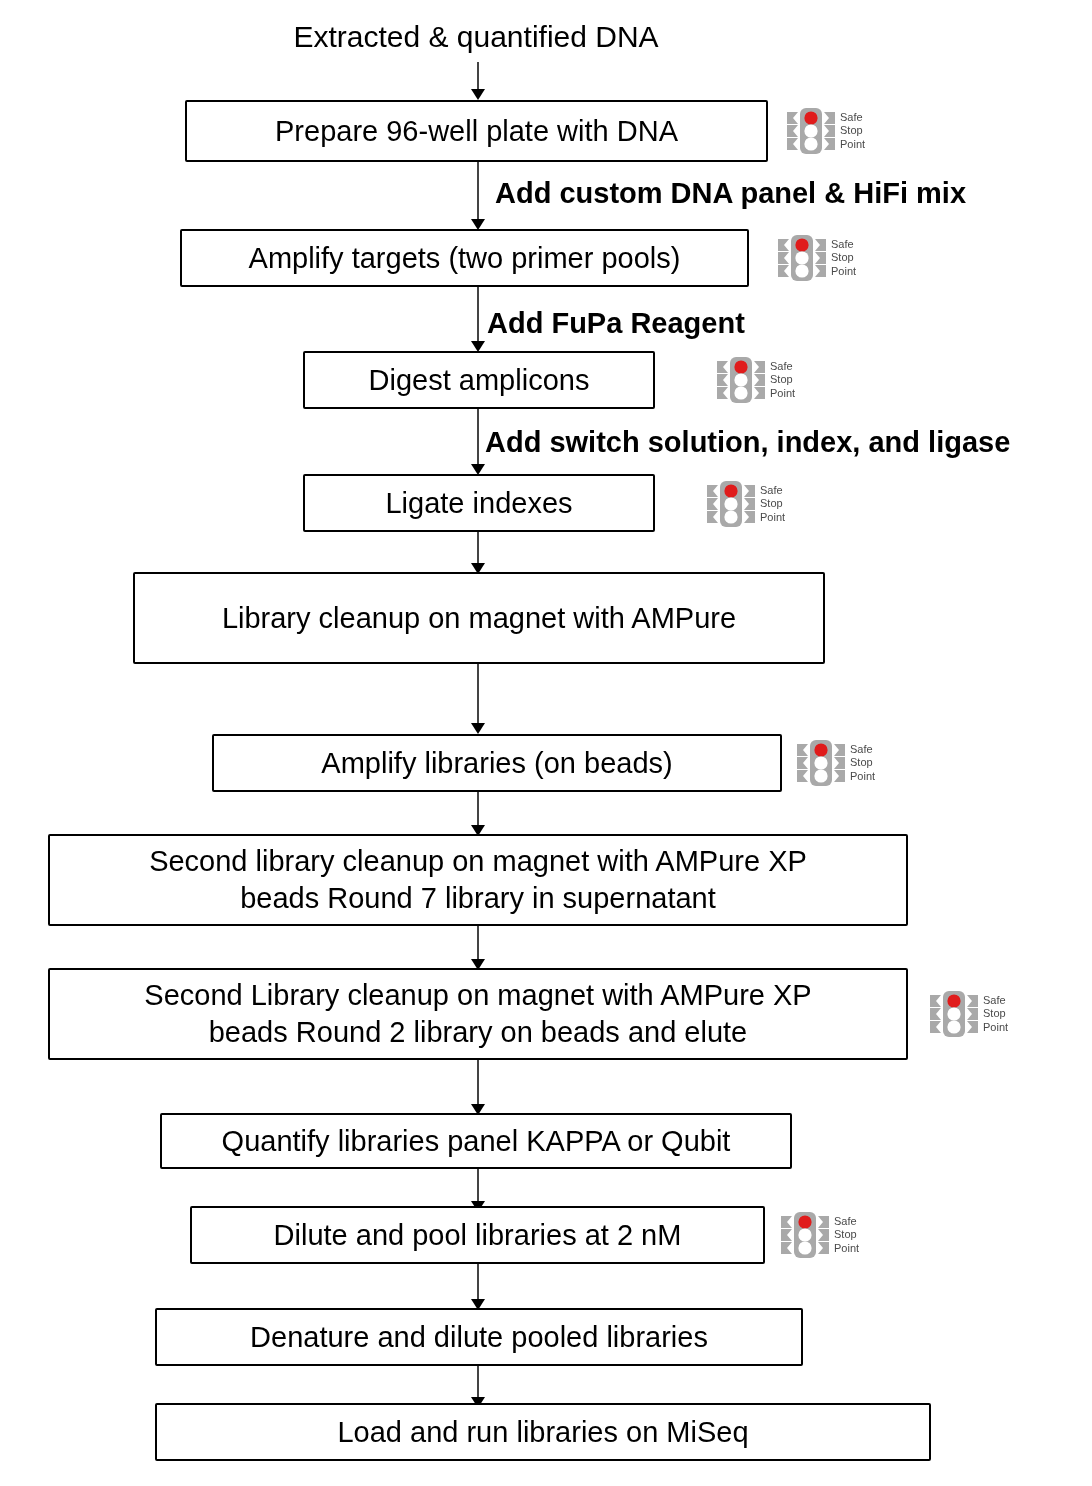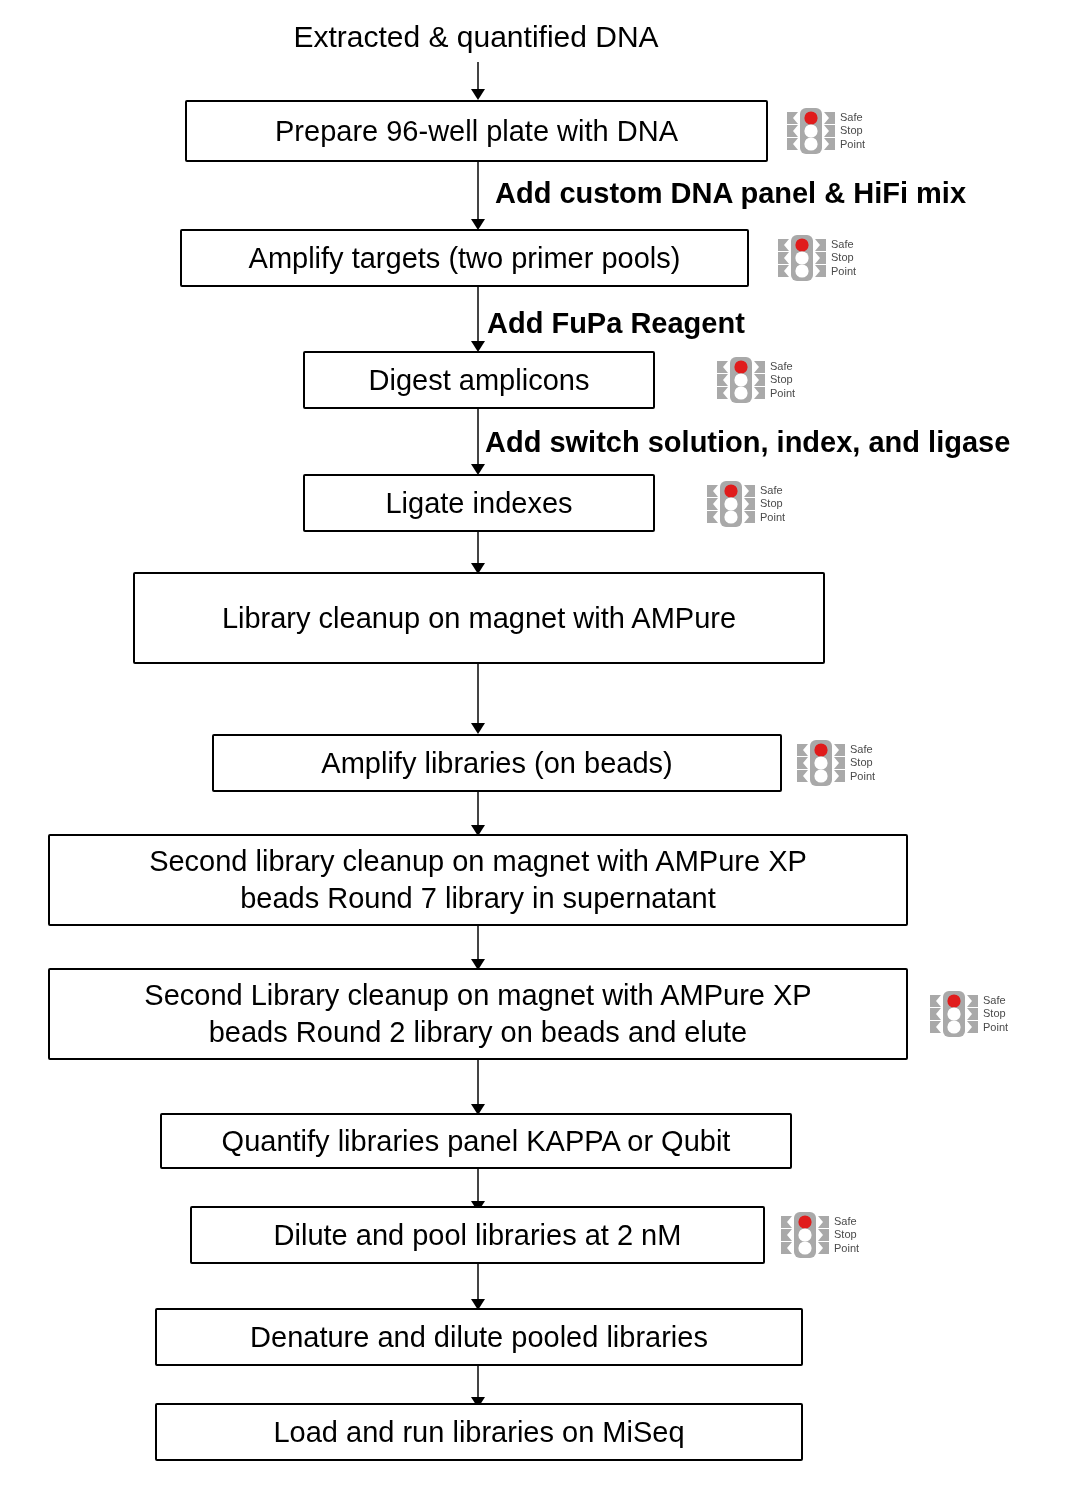--- a/index.html
+++ b/index.html
@@ -359,17 +359,17 @@
 
   <div class="node" style="left:155px; top:1308px; width:648px; height:58px;">
     <span class="node-label">Denature and dilute pooled libraries</span>
   </div>
 
   <div class="connector" style="left:469px; top:1366px; height:42px;">
     <div class="stem" style="height:31px;"></div>
     <div class="head" style="top:31px;"></div>
   </div>
 
-  <div class="node" style="left:155px; top:1403px; width:648px; height:58px;">
+  <div class="node" style="left:155px; top:1403px; width:776px; height:58px;">
     <span class="node-label">Load and run libraries on MiSeq</span>
   </div>
 
 </div>
 
 </body></html>

